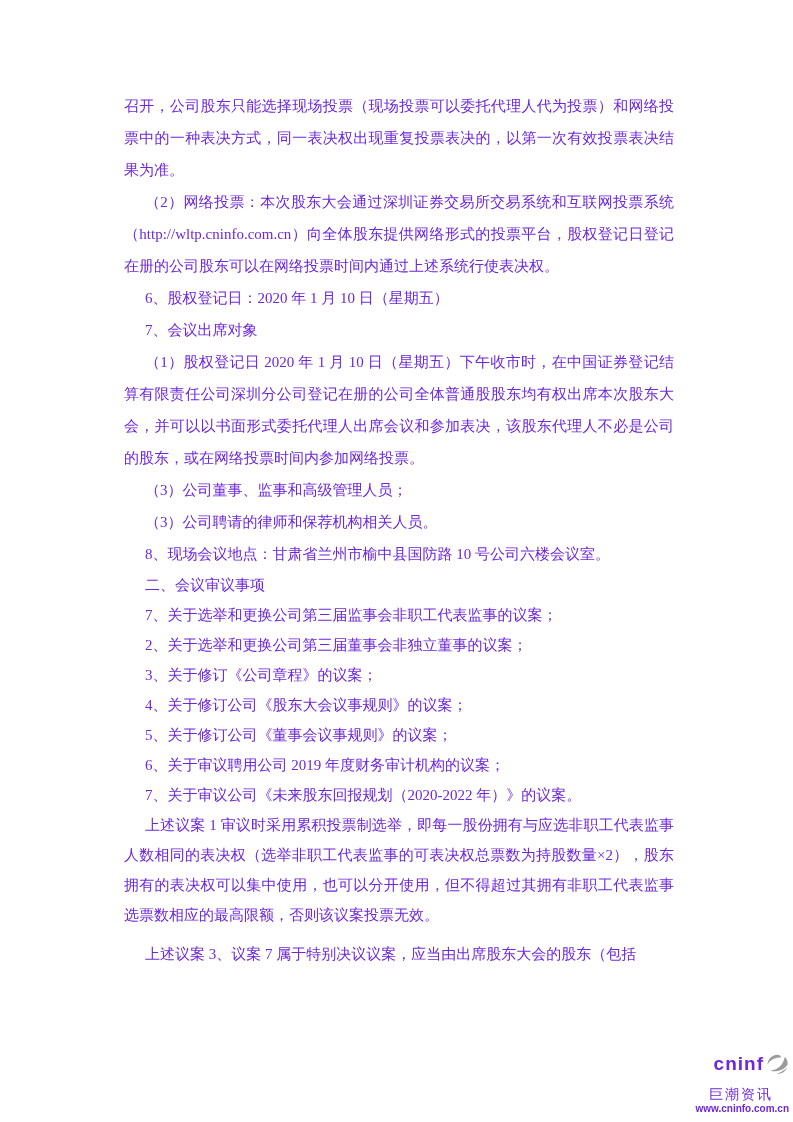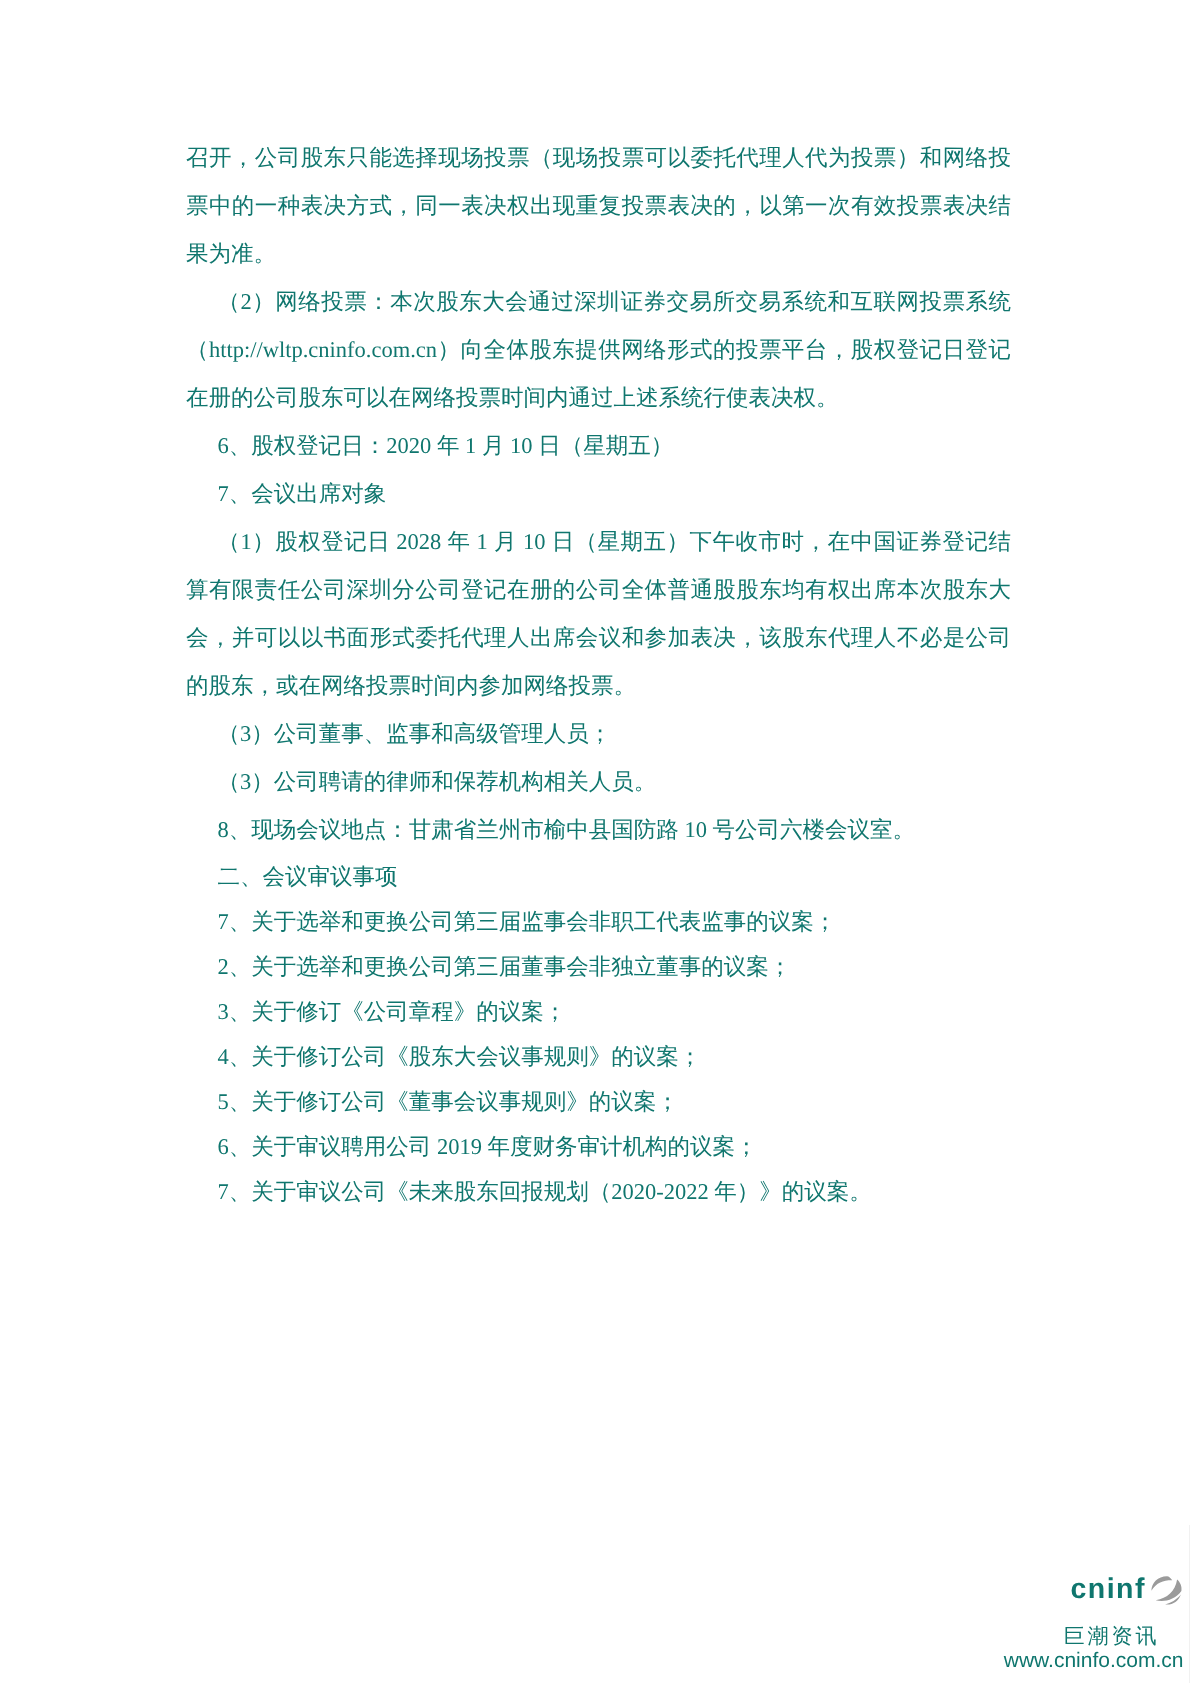--- a/index.html
+++ b/index.html
@@ -2,21 +2,21 @@
 <html lang="zh"><head>
 <meta charset="utf-8">
 <style>
   html,body{margin:0;padding:0;background:#e8e8e8;}
   .page{
     position:relative;
     width:793px;height:1122px;
     margin:0 auto;
     background:#ffffff;
     font-family:"Liberation Serif","DejaVu Serif",serif;
-    color:#0f766e;
+    color:#6d28d9;
     overflow:hidden;
   }
   .text-block{
     position:absolute;
     left:124px;top:90px;
     width:550px;
     font-size:15px;
   }
   .para{
     margin:0;
@@ -50,52 +50,57 @@
     font-weight:700;
     letter-spacing:1px;
   }
   .logo .caption{
     font-size:14px;
     letter-spacing:2px;
     margin-top:13px;
     margin-right:16px;
   }
   .logo .url{
-    font-size:14px;
+    font-size:10px;
     margin-top:2px;
+    font-weight:bold;
   }
   .swirl-icon{display:inline-block;line-height:0;}
 </style>
 </head>
 <body>
 
 <div class="page">
 
   <div class="text-block">
     <div class="sec-top" id="intro">
         <p class="para">召开，公司股东只能选择现场投票（现场投票可以委托代理人代为投票）和网络投票中的一种表决方式，同一表决权出现重复投票表决的，以第一次有效投票表决结果为准。</p>
         <p class="para indent">（2）网络投票：本次股东大会通过深圳证券交易所交易系统和互联网投票系统 （http://wltp.cninfo.com.cn）向全体股东提供网络形式的投票平台，股权登记日登记在册的公司股东可以在网络投票时间内通过上述系统行使表决权。</p>
         <p class="para indent">6、股权登记日：2020 年 1 月 10 日（星期五）</p>
         <p class="para indent">7、会议出席对象</p>
-        <p class="para indent">（1）股权登记日  2028 年 1 月 10 日（星期五）下午收市时，在中国证券登记结算有限责任公司深圳分公司登记在册的公司全体普通股股东均有权出席本次股东大会，并可以以书面形式委托代理人出席会议和参加表决，该股东代理人不必是公司的股东，或在网络投票时间内参加网络投票。</p>
+        <p class="para indent">（1）股权登记日  2020 年 1 月 10 日（星期五）下午收市时，在中国证券登记结算有限责任公司深圳分公司登记在册的公司全体普通股股东均有权出席本次股东大会，并可以以书面形式委托代理人出席会议和参加表决，该股东代理人不必是公司的股东，或在网络投票时间内参加网络投票。</p>
         <p class="para indent">（3）公司董事、监事和高级管理人员；</p>
         <p class="para indent">（3）公司聘请的律师和保荐机构相关人员。</p>
         <p class="para indent">8、现场会议地点：甘肃省兰州市榆中县国防路 10 号公司六楼会议室。</p>
       </div>
 
     <div class="sec-bottom">
       <h2 class="sec-heading">二、会议审议事项</h2>
       <div id="agenda">
           <p class="para indent">7、关于选举和更换公司第三届监事会非职工代表监事的议案；</p>
           <p class="para indent">2、关于选举和更换公司第三届董事会非独立董事的议案；</p>
           <p class="para indent">3、关于修订《公司章程》的议案；</p>
           <p class="para indent">4、关于修订公司《股东大会议事规则》的议案；</p>
           <p class="para indent">5、关于修订公司《董事会议事规则》的议案；</p>
           <p class="para indent">6、关于审议聘用公司 2019 年度财务审计机构的议案；</p>
           <p class="para indent">7、关于审议公司《未来股东回报规划（2020-2022 年）》的议案。</p>
+        </div>
+      <div id="closing">
+          <p class="para indent">上述议案 1 审议时采用累积投票制选举，即每一股份拥有与应选非职工代表监事人数相同的表决权（选举非职工代表监事的可表决权总票数为持股数量×2），股东拥有的表决权可以集中使用，也可以分开使用，但不得超过其拥有非职工代表监事选票数相应的最高限额，否则该议案投票无效。</p>
+          <p class="para indent space-before">上述议案 3、议案 7 属于特别决议议案，应当由出席股东大会的股东（包括</p>
         </div>
     </div>
   </div>
 
   <div class="logo">
     <div class="logo-row">
       <span class="brand">cninf</span>
       <span class="swirl-icon">
         <svg width="23" height="20" viewBox="0 0 24 21" aria-hidden="true">
           <path d="M12.5,0.8 C6.2,0.8 1.6,5.4 1.6,11 C5.2,5.2 10.2,3.6 16.2,3.7 C15.1,2.1 13.9,0.8 12.5,0.8 Z" fill="#9b9b9b"></path>

